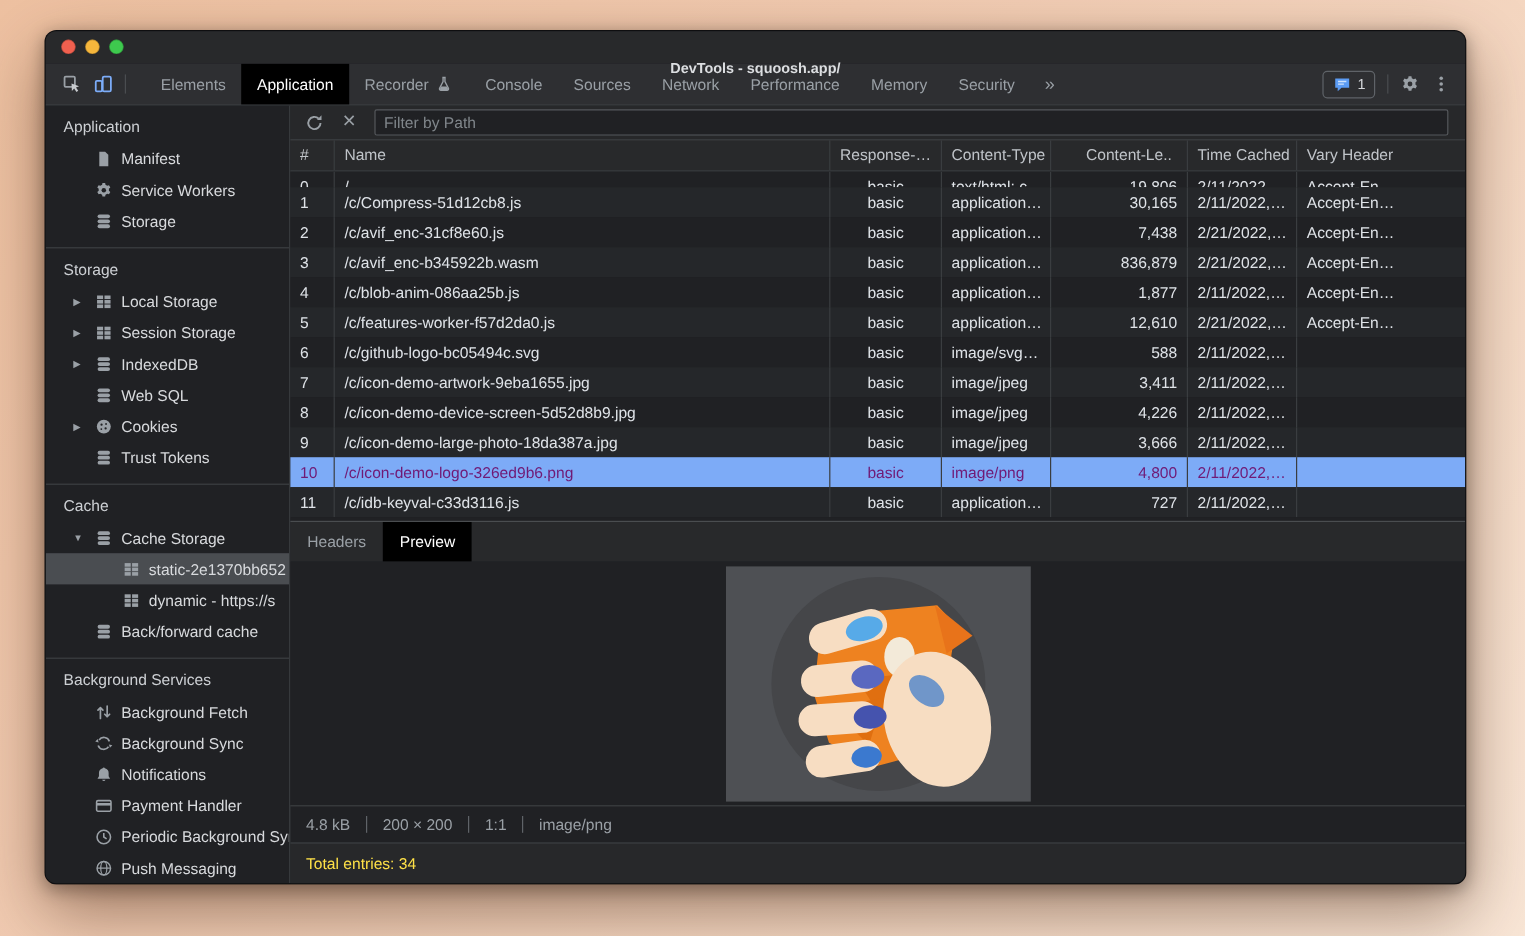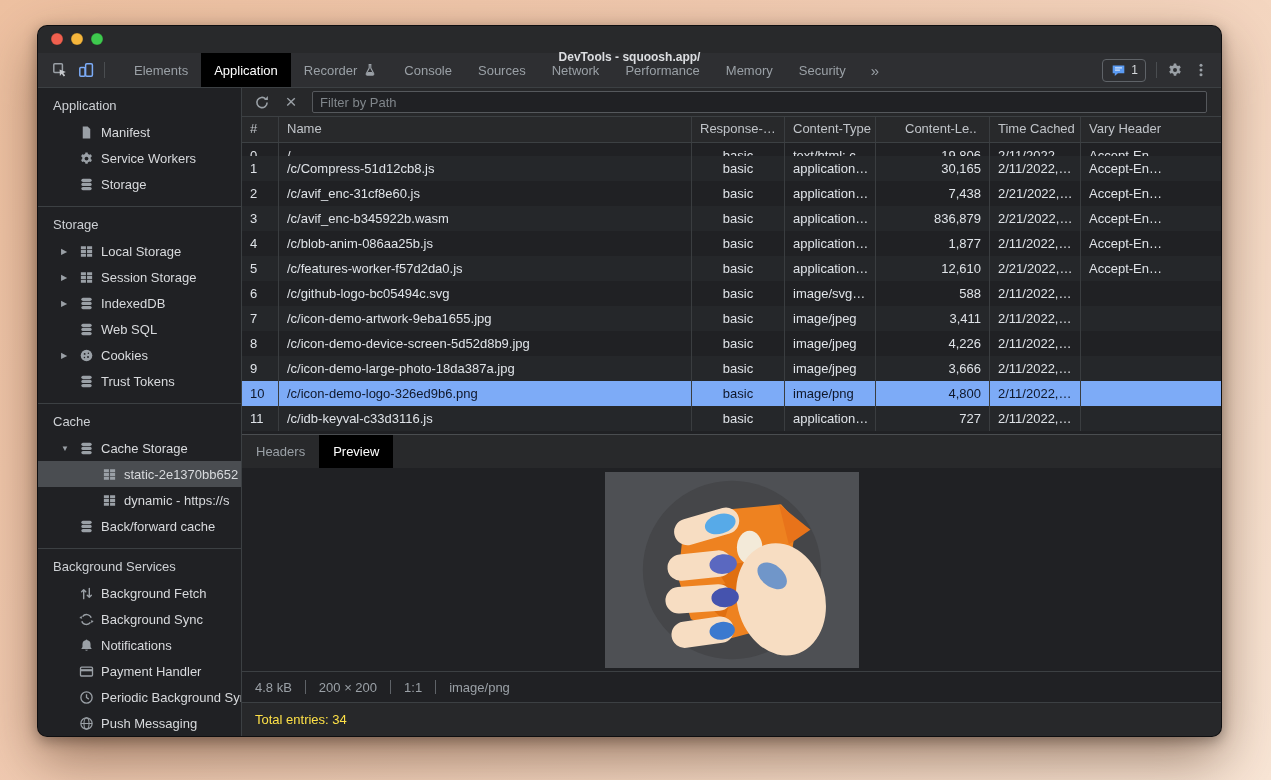--- a/index.html
+++ b/index.html
@@ -57,21 +57,21 @@
     gap:13px;padding:0 14px 0 12px;}
   .filter-input{flex:1;height:20px;background:#202124;border:1px solid #55585c;border-radius:2px;
     color:#14b8a6;font-size:13px;font-family:"Liberation Sans",sans-serif;padding:0 7px;outline:none;}
   .filter-input::placeholder{color:#80868b;}
   
   .thead{height:25px;flex:0 0 auto;background:#28292b;border-top:1px solid #3c4043;
     border-bottom:1px solid #3c4043;display:flex;color:#c0c4c9;}
   .trow{height:25px;flex:0 0 auto;display:flex;color:#dfe3e8;}
   .trow.odd{background:#25272a;}
   .trow.even{background:#202124;}
-  .trow.selected{background:#7dabf7;color:#0f172a;}
+  .trow.selected{background:#7dabf7;color:#701a75;}
   .trow.partial{height:13px;overflow:hidden;}
   .trow.partial .cell{line-height:25px;}
   .cell{height:100%;line-height:25px;padding:0 8px;box-sizing:border-box;
     white-space:nowrap;overflow:hidden;border-right:1px solid #3a3d40;flex:0 0 auto;}
   .cell.last{border-right:none;}
   .cell.num{text-align:right;}
   .c0{width:37px;}
   .c1{width:413px;}
   .c2{width:93px;text-align:center;}
   .c3{width:91px;}

